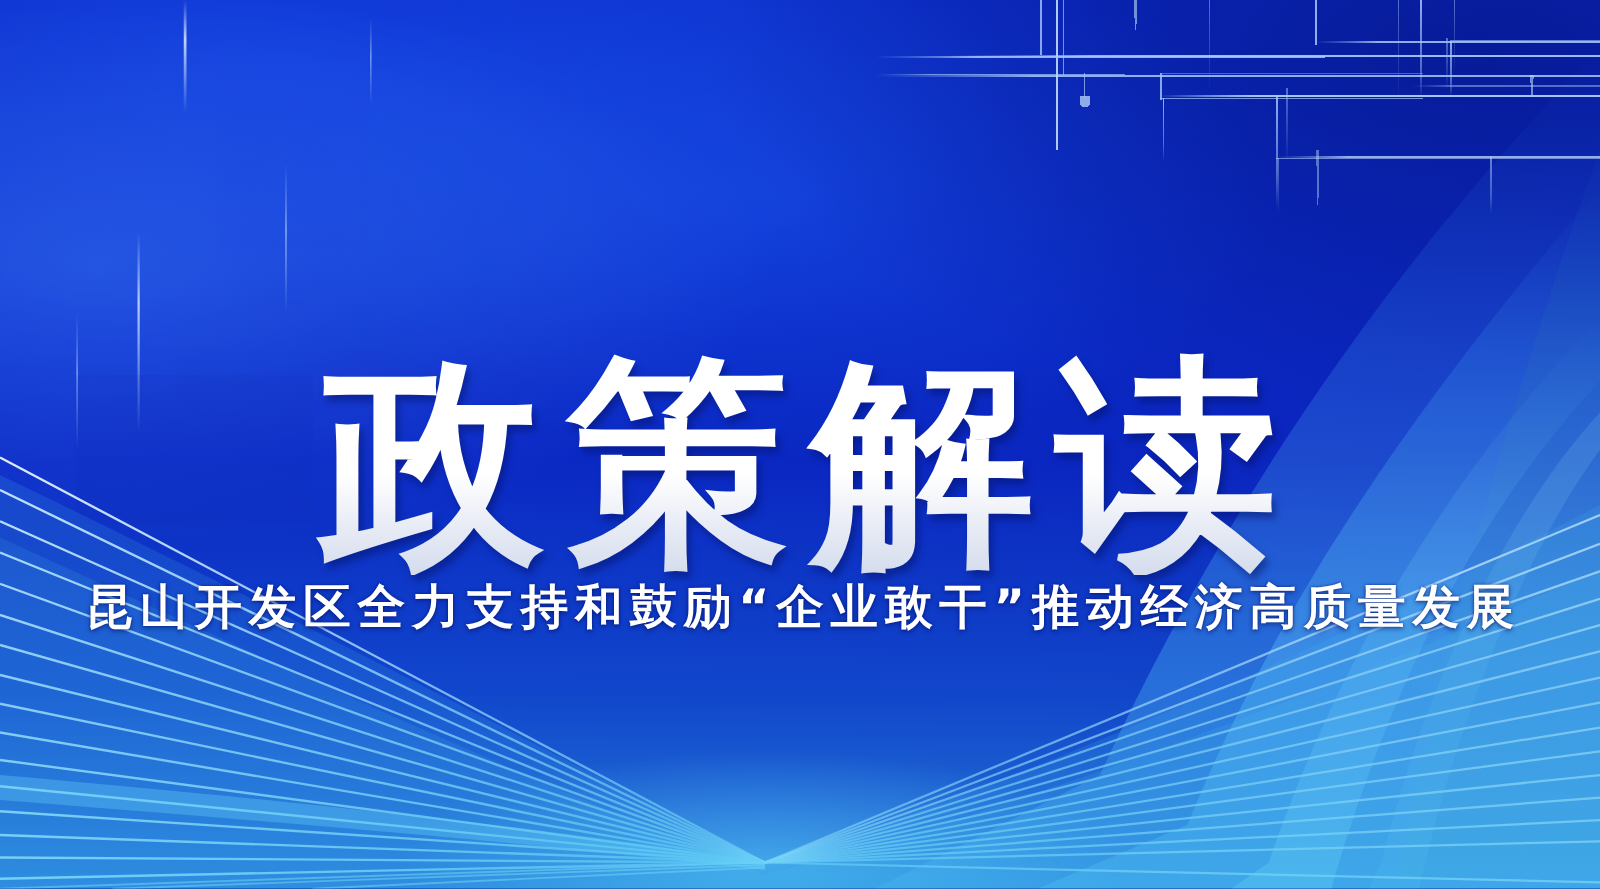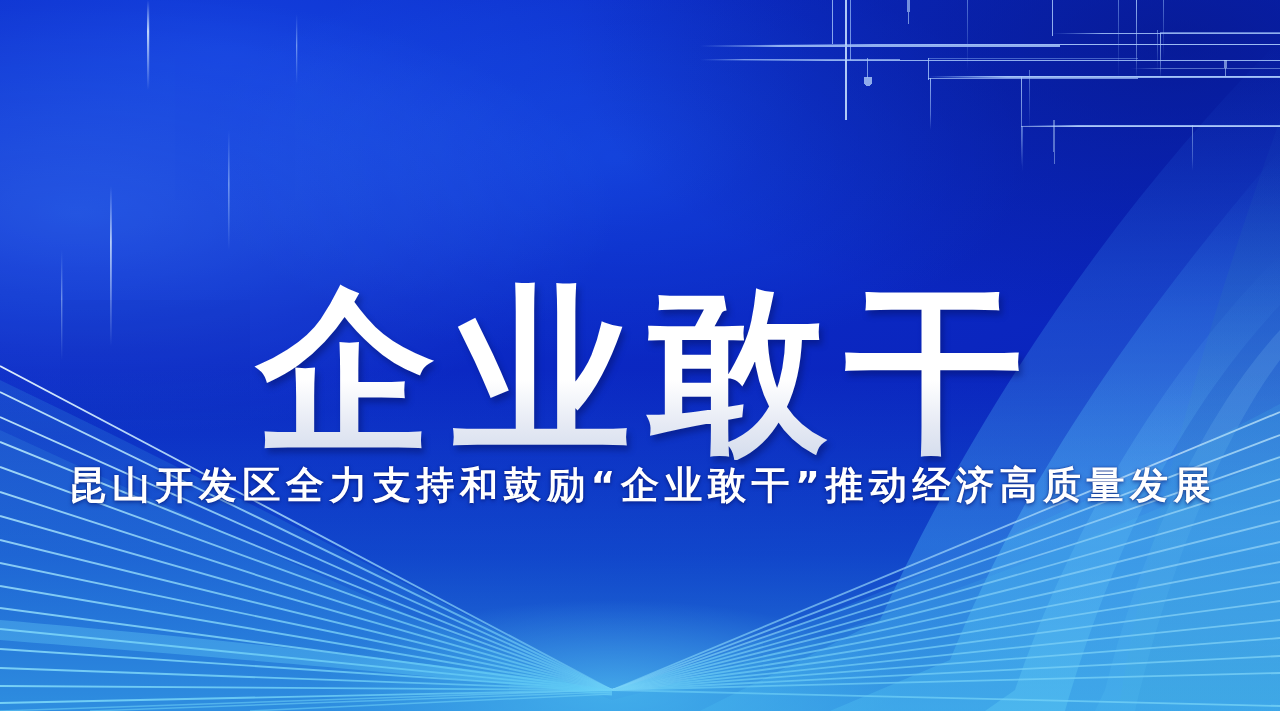--- a/index.html
+++ b/index.html
@@ -309,20 +309,20 @@
       <path d="M0,380 C250,500 470,618 612,690 C780,640 1040,530 1280,404 L1280,711 L0,711 Z" fill="#49C0EB" opacity="0.16"></path>
       <path d="M0,430 C240,540 460,640 612,700 C790,655 1050,560 1280,455 L1280,711 L0,711 Z" fill="#5FD0F2" opacity="0.13"></path>
 
       <path d="M612,690 C500,672 320,648 0,620 L0,640 C330,666 500,682 612,696 Z" fill="#8FE6FB" opacity="0.35"></path>
     </g>
   </svg>
 
   <div class="layer" id="bg-bottom-glow"></div>
 
   <div id="title-block">
-    <h1 id="main-title">企业敢干</h1>
+    <h1 id="main-title">政策解读</h1>
   </div>
 
   <div id="subtitle-block">
     <p id="subtitle" style="font-size: 38px;">昆山开发区全力支持和鼓励“企业敢干”推动经济高质量发展</p>
   </div>
 
 </div>
 
 </body></html>

